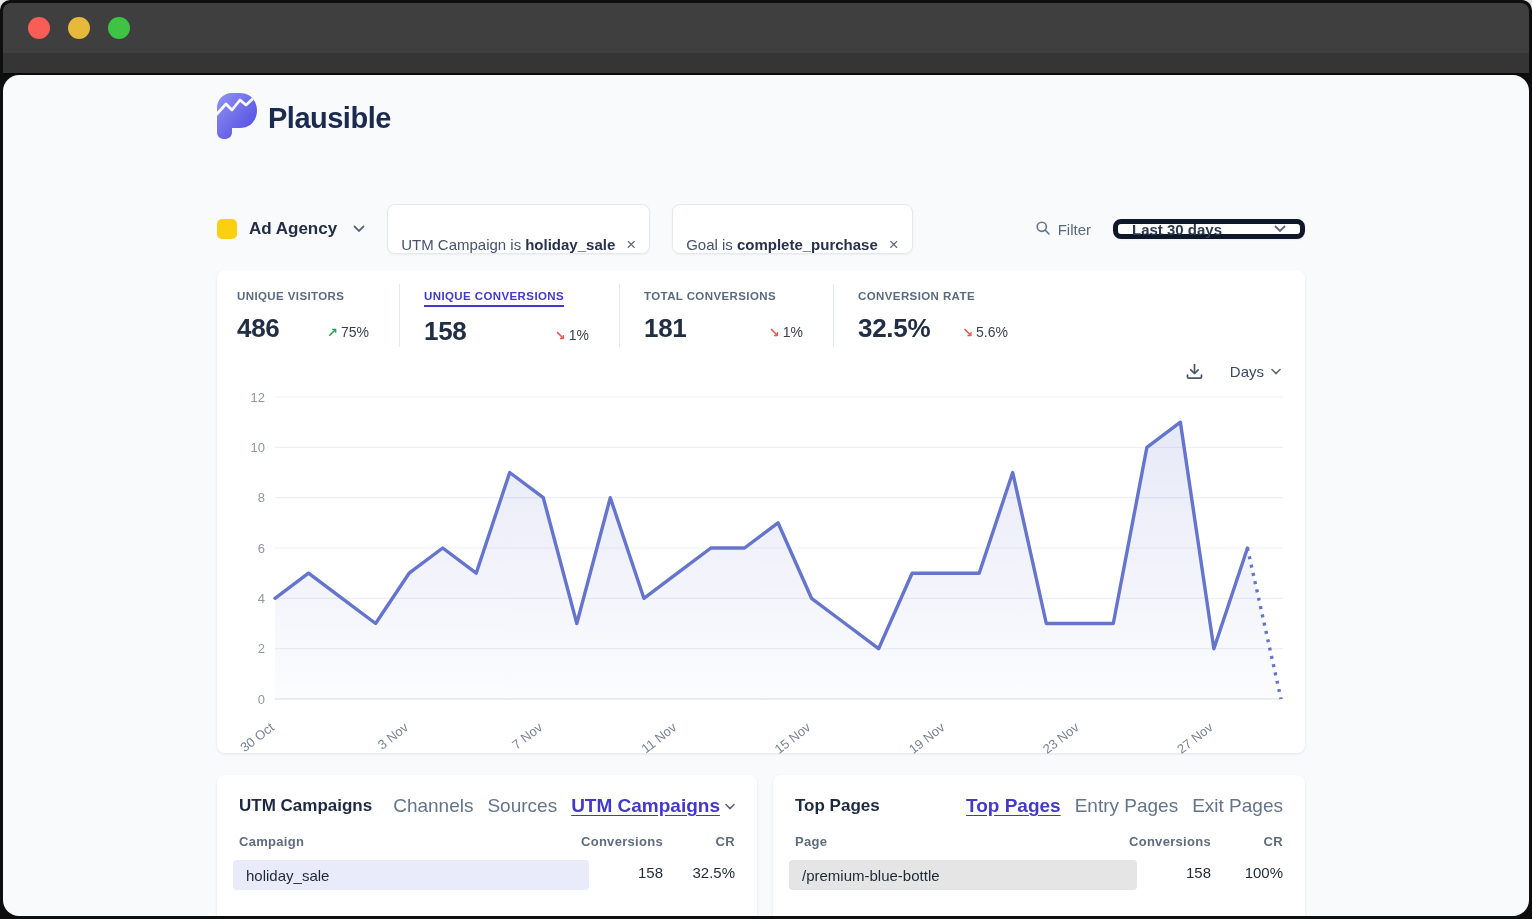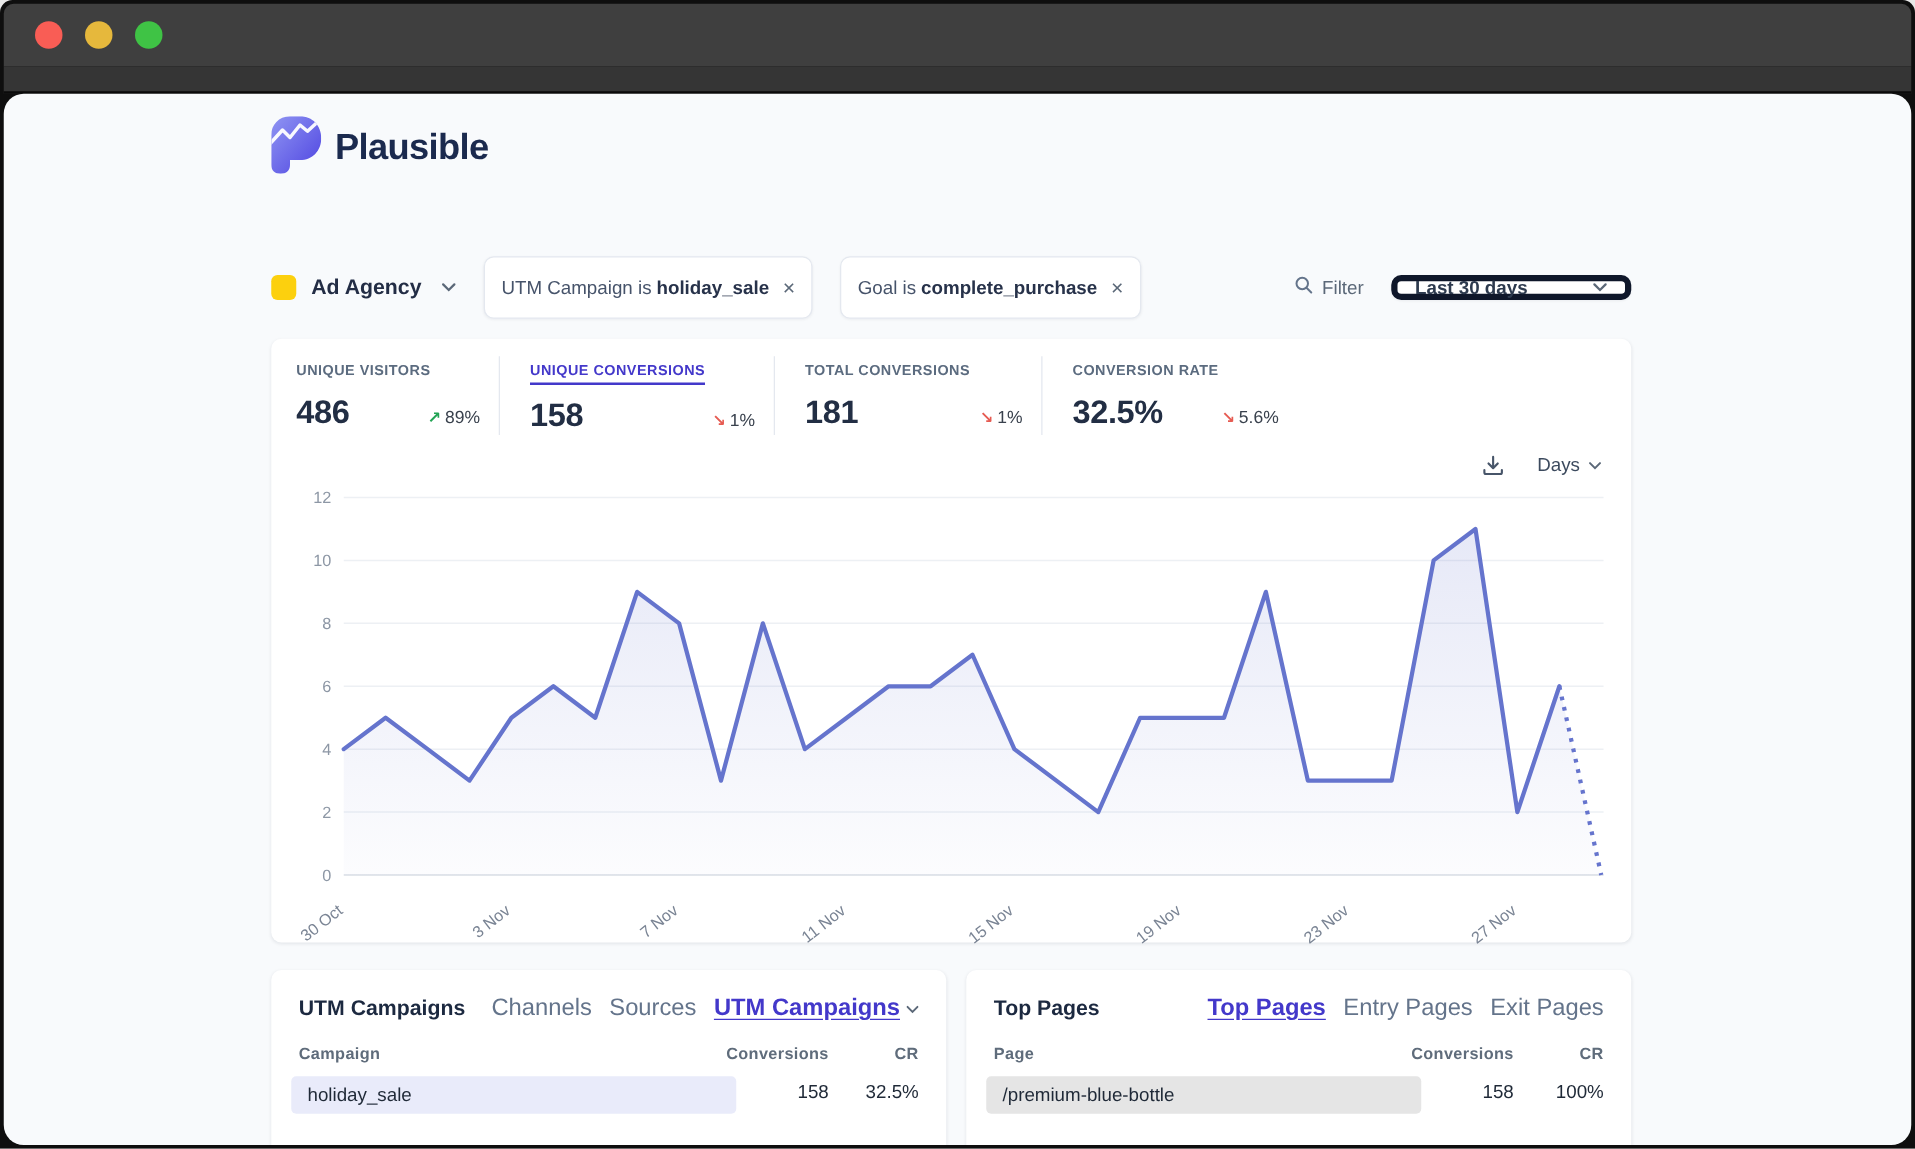--- a/index.html
+++ b/index.html
@@ -18,38 +18,38 @@
   
   .brand { display:flex; align-items:center; gap:11px; padding-top:18px; cursor:pointer; }
   .brand-name { font-size:29px; font-weight:800; color:#1b2a4e; letter-spacing:-0.5px; }
 
   
   .filter-row { display:flex; align-items:center; margin-top:68px; height:36px; }
   .site-picker { display:flex; align-items:center; gap:12px; cursor:pointer; }
   .favicon { width:20px; height:20px; border-radius:5px; }
   .site-name { font-size:17px; font-weight:700; color:#232d45; }
   .chev { display:inline-flex; margin-left:4px; }
-  .chip { display:flex; align-items:center; margin-left:22px; height:50px; background:#fff;
+  .chip { display:flex; align-items:flex-end; margin-left:22px; height:50px; background:#fff;
     border:1px solid #e4e8ef; border-radius:8px; padding:0 13px; font-size:15px; color:#46536a;
     box-shadow:0 1px 2px rgba(16,24,40,.05); white-space:nowrap; }
   .chip b { color:#27324a; margin-left:4px; font-weight:700; }
   .chip .x { margin-left:11px; color:#5b6878; font-size:17px; line-height:1; cursor:pointer; }
   .spacer { flex:1; }
   .filter-btn { display:flex; align-items:center; gap:7px; color:#5b6878; font-size:15px; cursor:pointer; }
   .daterange { margin-left:22px; width:192px; height:20px; background:#fff; border:5px solid #0f172a;
     border-radius:8px; display:flex; align-items:center; padding:0 14px; cursor:pointer;
     box-shadow:0 1px 2px rgba(16,24,40,.05);justify-content:center; }
   .daterange span { font-size:15px; font-weight:600; color:#2d3a4e; }
   .daterange .chev { margin-left:auto; }
 
   
   .main-card { margin-top:23px; background:#fff; border-radius:8px;
     box-shadow:0 1px 3px rgba(15,23,42,.09); padding:14px 20px 8px 20px; height:483px; }
   .stats-row { display:flex; }
-  .stat { padding:2px 15px 0 0; margin-right:24px; border-right:1px solid #e4e8ef; cursor:pointer; }
+  .stat { padding:2px 30px 0 0; margin-right:24px; border-right:1px solid #e4e8ef; cursor:pointer; }
   .stat:last-child { border-right:none; }
   .stat-label { font-size:11.5px; font-weight:700; color:#5b6b7f; letter-spacing:.4px; display:inline-block; }
   .stat.active .stat-label { color:#4338ca; border-bottom:2px solid #4338ca; padding-bottom:3px; }
   .stat-valrow { display:flex; align-items:baseline; justify-content:space-between; margin-top:9px; }
   .stat-value { font-size:26px; font-weight:700; color:#222e44; letter-spacing:-0.3px; }
   .stat-badge { font-size:14px; color:#39414d; margin-left:26px; white-space:nowrap; }
   .stat-badge .arr { font-size:13px; margin-right:3px; font-weight:700; }
   .arr.up { color:#23a455; } .arr.down { color:#e65b52; }
   .w1{width:163px;} .w2{width:196px;} .w3{width:190px;} .w4{width:180px;}
 
@@ -156,21 +156,21 @@
           </span>
         </div>
       </div>
 
       <div class="main-card">
         <div class="stats-row">
           <div class="stat w1">
             <span class="stat-label">UNIQUE VISITORS</span>
             <div class="stat-valrow">
               <span class="stat-value">486</span>
-              <span class="stat-badge"><span class="arr up">↗</span><span>89%</span></span>
+              <span class="stat-badge"><span class="arr up">↗</span><span>75%</span></span>
             </div>
           </div>
           <div class="stat w2 active">
             <span class="stat-label">UNIQUE CONVERSIONS</span>
             <div class="stat-valrow">
               <span class="stat-value">158</span>
               <span class="stat-badge"><span class="arr down">↘</span><span>1%</span></span>
             </div>
           </div>
           <div class="stat w3">

